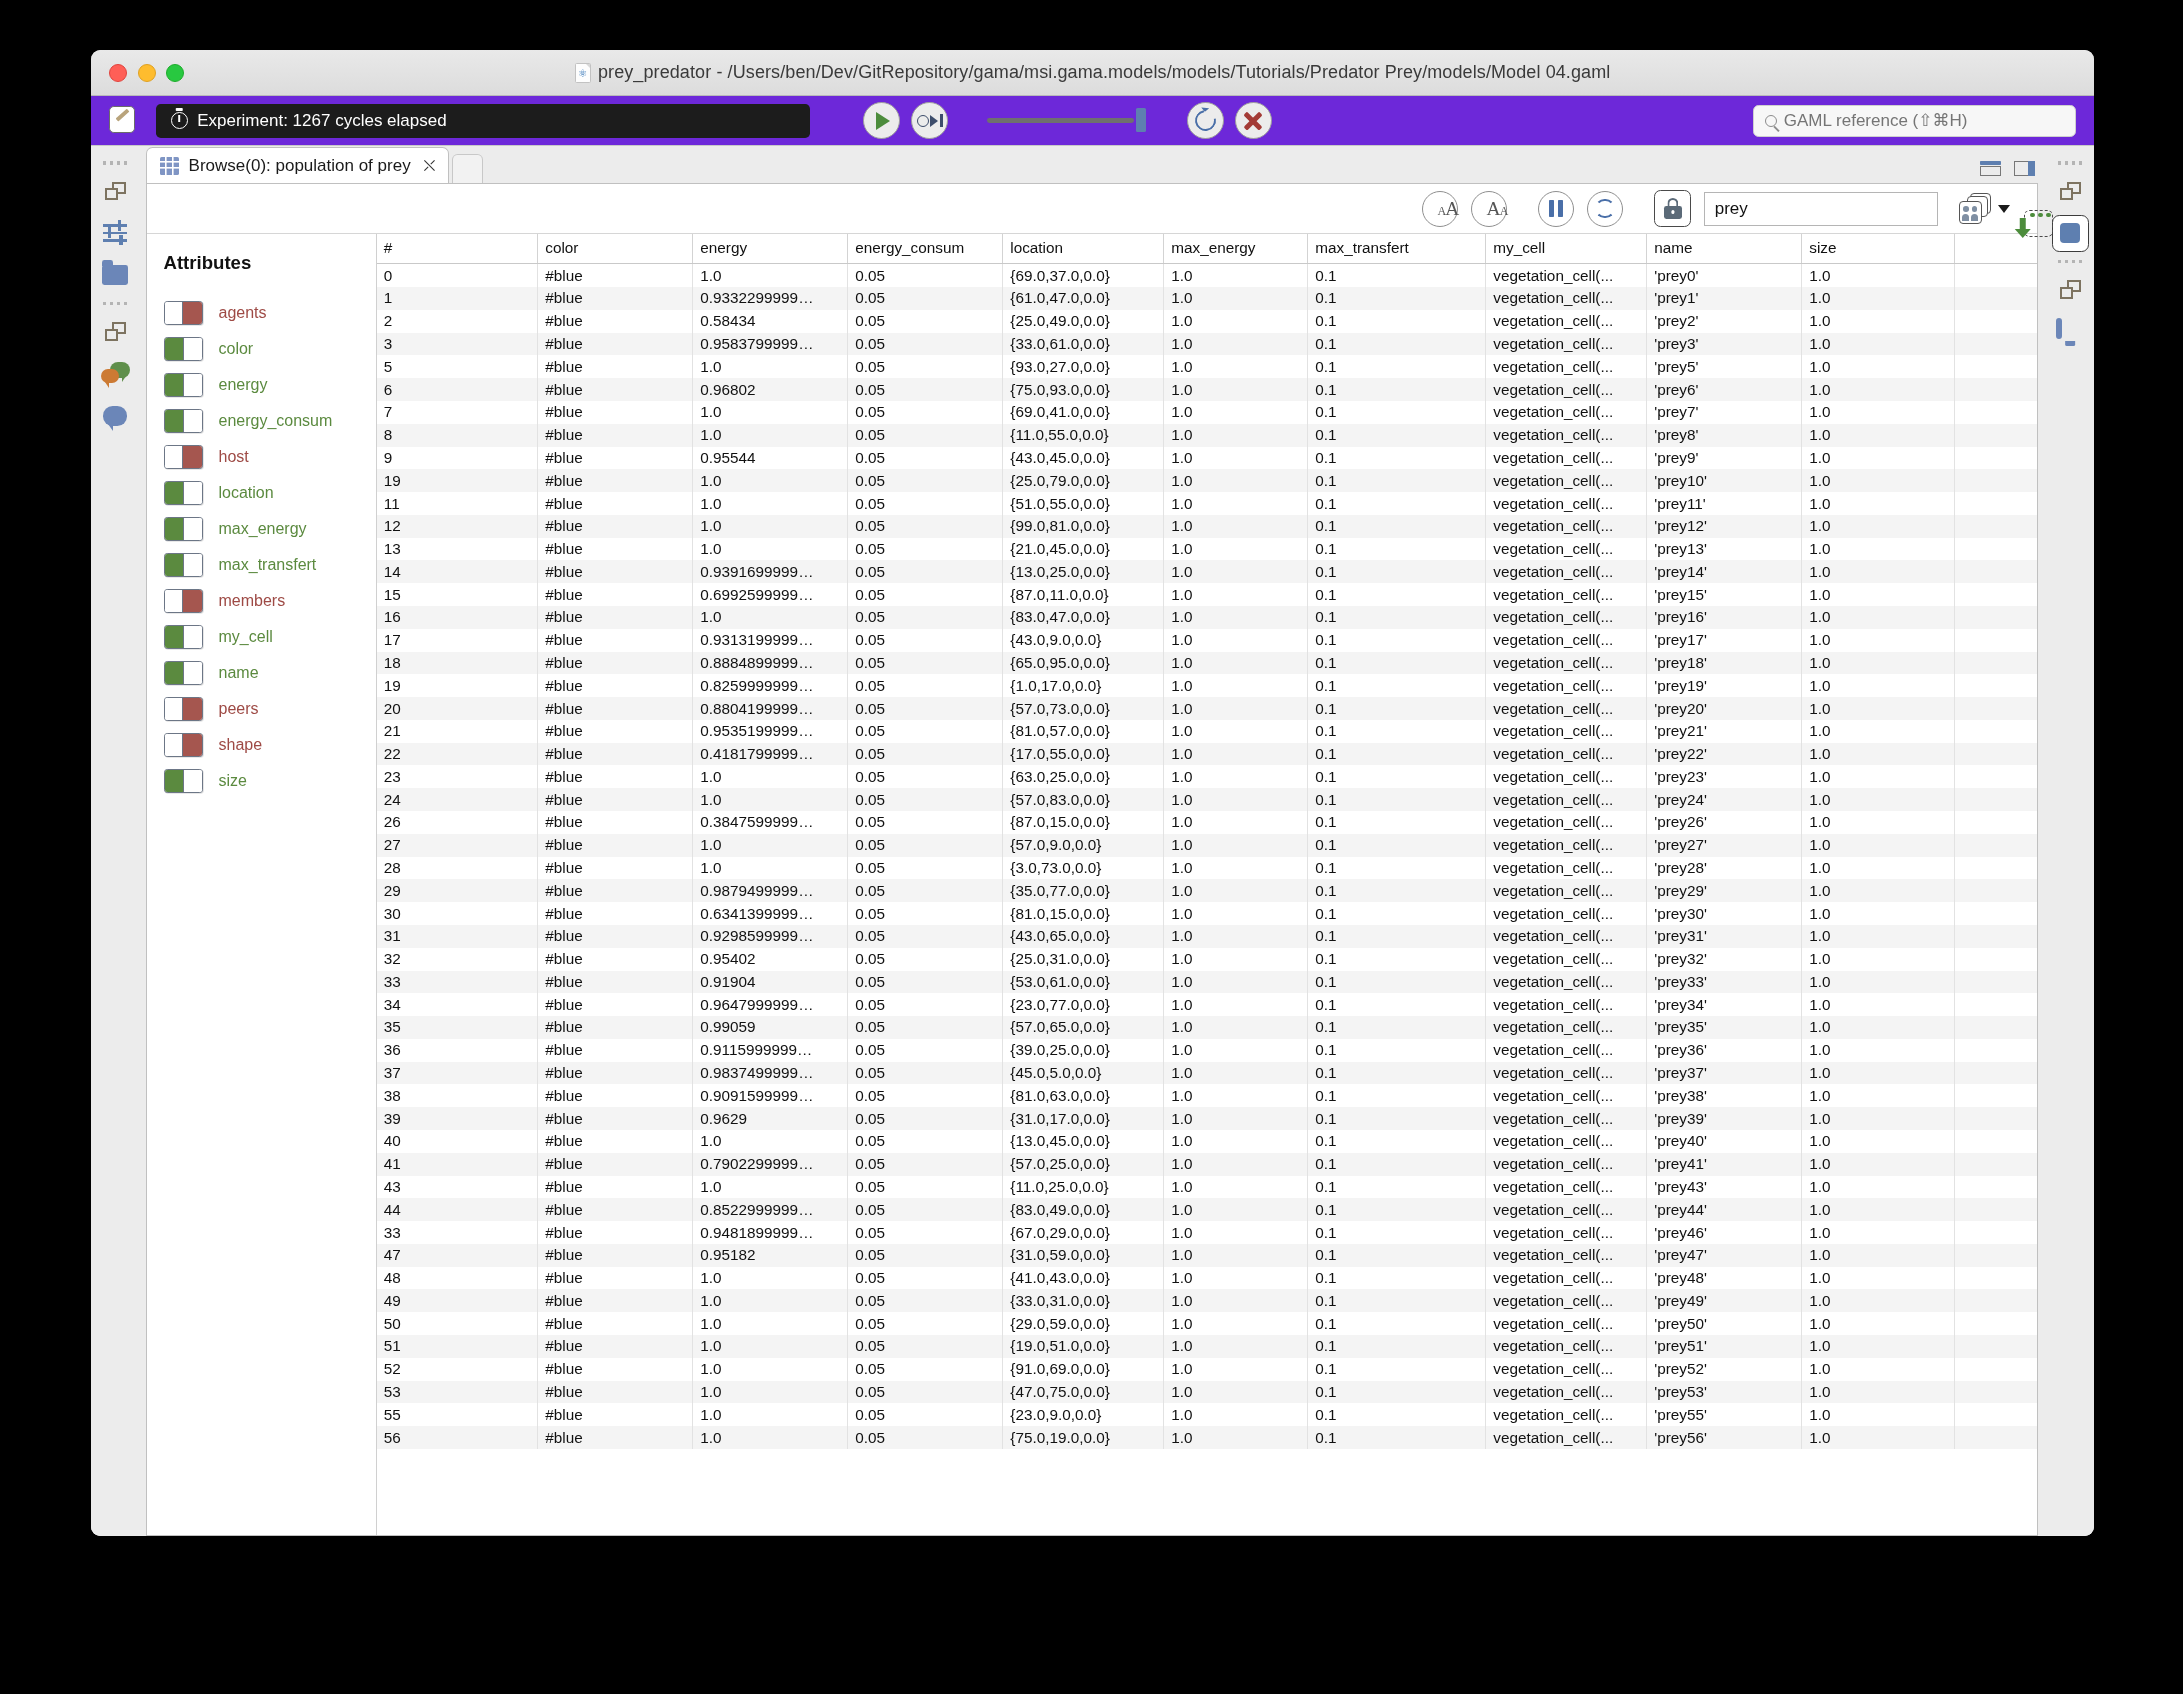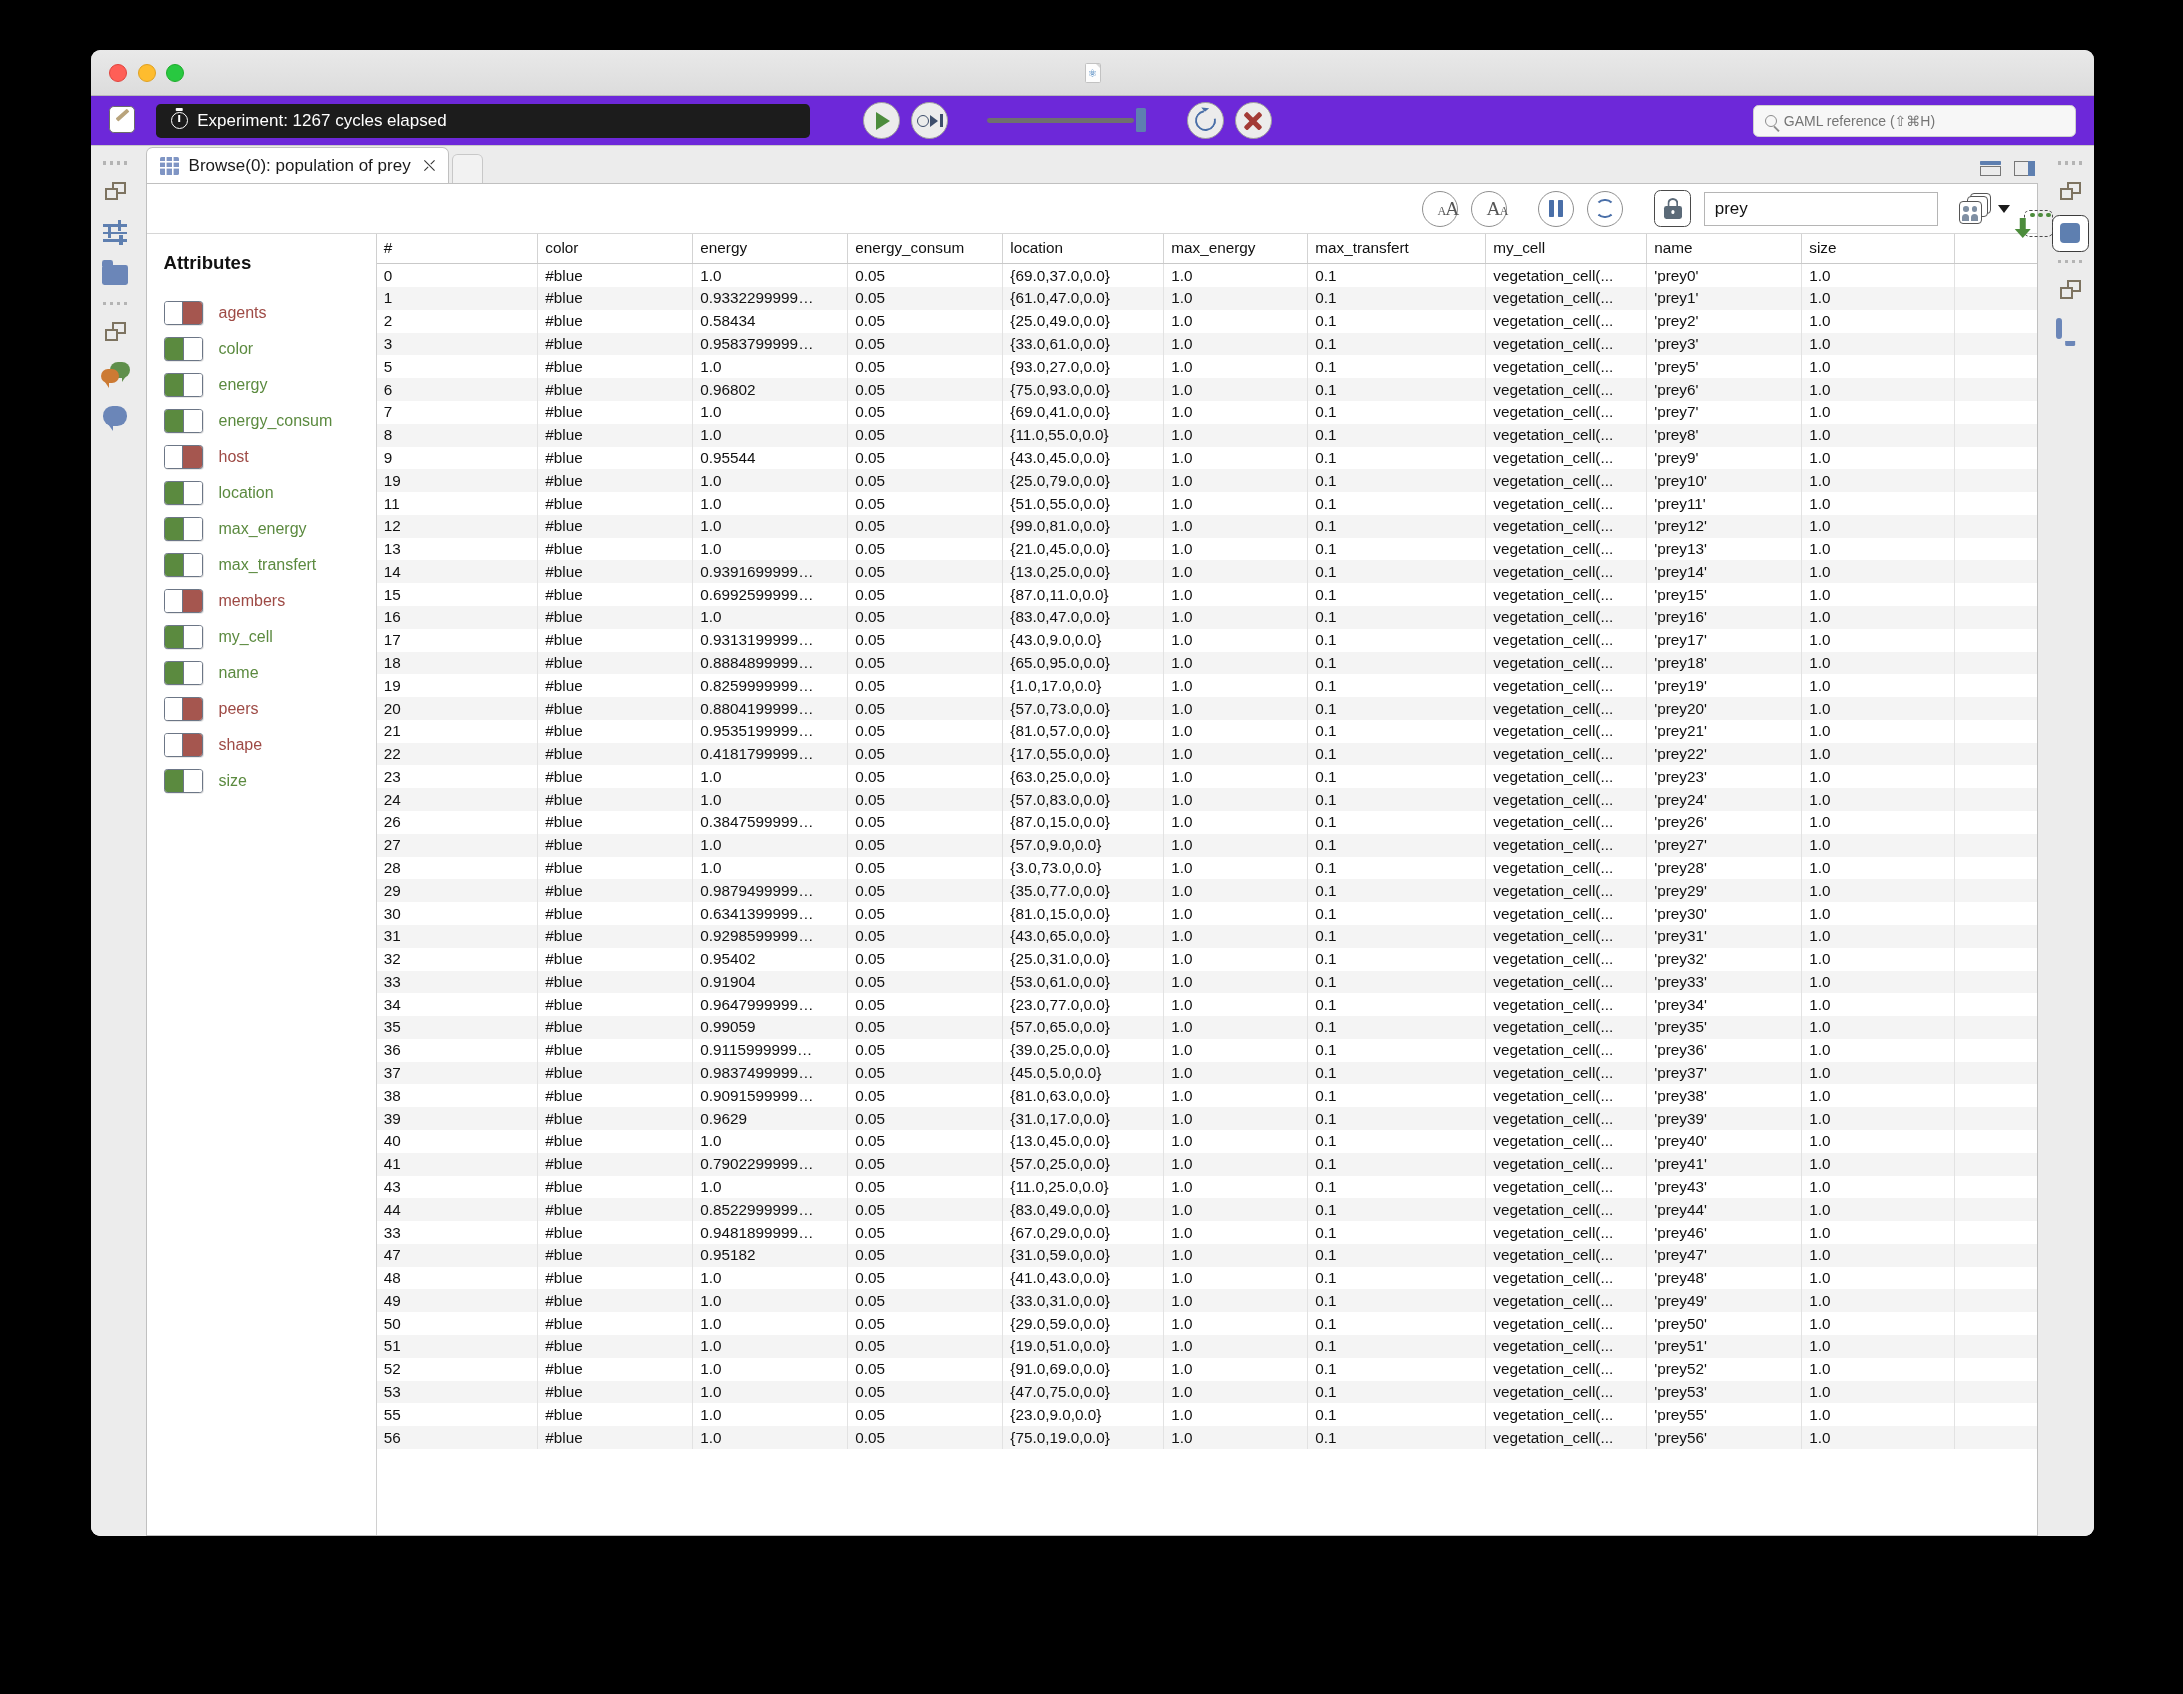--- a/index.html
+++ b/index.html
@@ -169,21 +169,21 @@
   .mag {
     width: 12px; height: 12px; border: 1.8px solid #8c8c8c; border-radius: 50%;
     position: relative; flex: 0 0 auto;
   }
   .mag::after {
     content: ""; position: absolute; right: -4.8px; bottom: -4px;
     width: 7.3px; height: 1.9px; background: #8c8c8c; transform: rotate(45deg);
   }
   .gaml-search input {
     border: none; outline: none; background: transparent;
-    font-size: 14px; color: #a8a8a8; font-family: inherit; width: 266px;
+    font-size: 17px; color: #a8a8a8; font-family: inherit; width: 266px;
   }
 
   
   .body {
     flex: 1 1 auto; display: flex; min-height: 0;
     background: #ececec;
   }
   .rail {
     width: 48px; background: #ececec;
     display: flex; flex-direction: column; align-items: center;
@@ -438,20 +438,21 @@
 <div class="window">
 
   <div class="titlebar">
     <div class="traffic">
       <span class="light red"></span>
       <span class="light yellow"></span>
       <span class="light green"></span>
     </div>
     <div class="title-wrap">
       <span class="doc-icon">⚛</span>
+      <span class="title-text">prey_predator - /Users/ben/Dev/GitRepository/gama/msi.gama.models/models/Tutorials/Predator Prey/models/Model 04.gaml</span>
     </div>
   </div>
 
   <div class="maintoolbar">
     <div class="tb-editbtn">
       <span class="stack2"></span>
       <span class="stack"></span>
       <span class="pencil"></span>
     </div>
 

